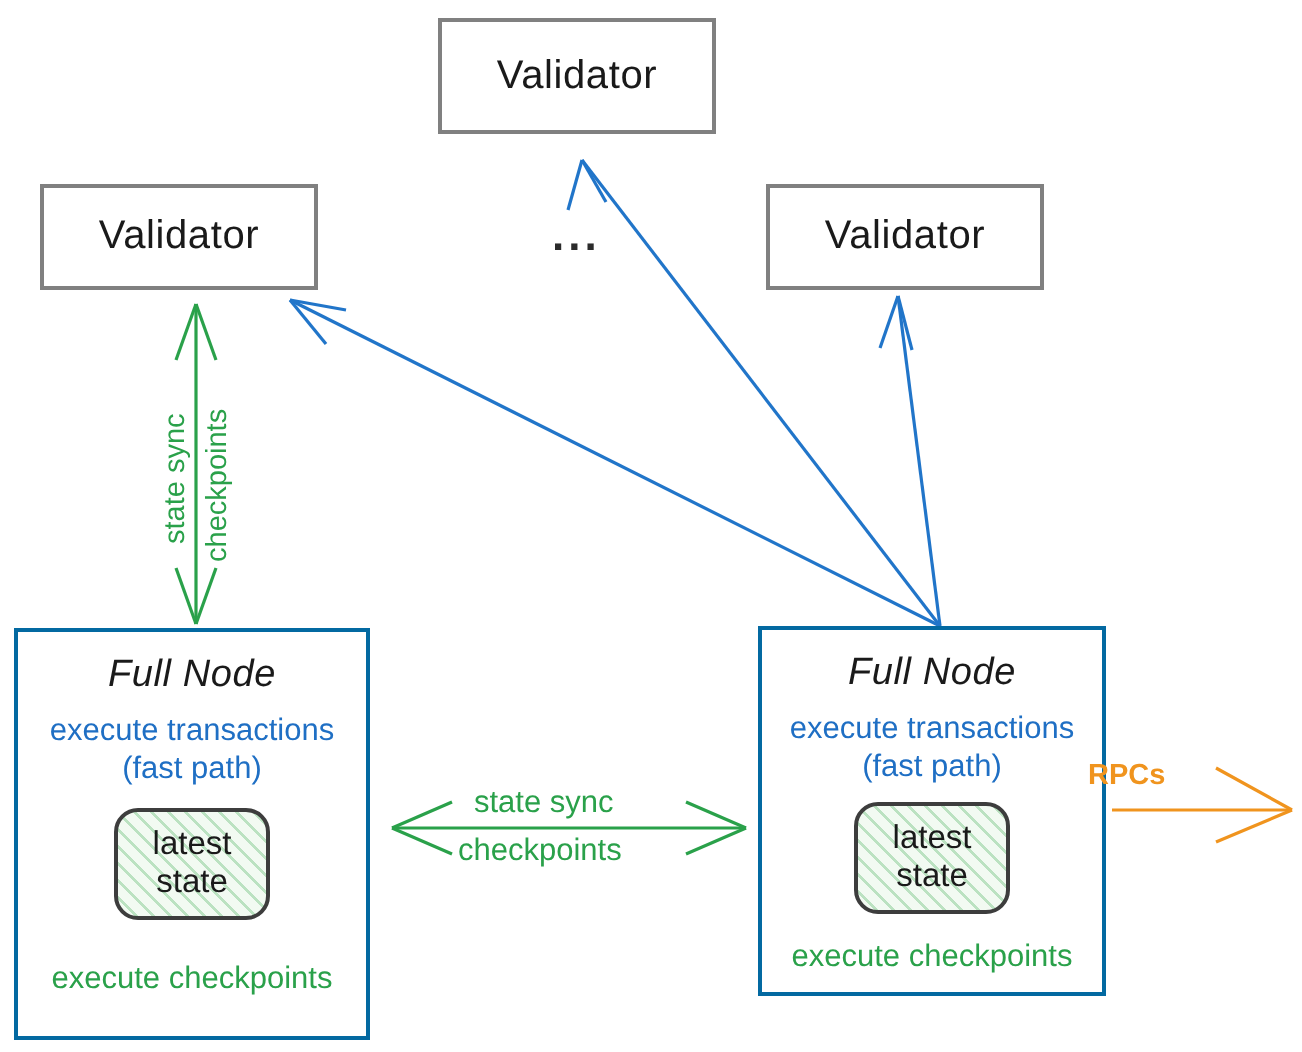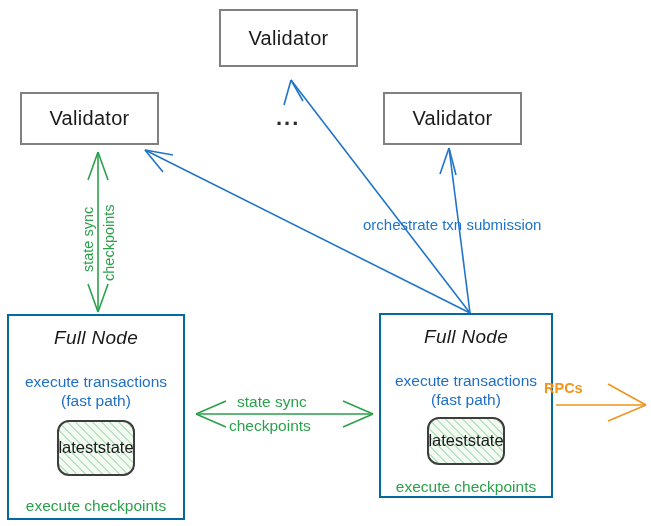--- a/index.html
+++ b/index.html
@@ -55,42 +55,42 @@
     color: #1a1a1a;
     font-style: italic;
     margin-top: 11px;
     letter-spacing: 0.3px;
   }
   .fn-blue {
     font-size: 15.5px;
     color: #1f6fc4;
     text-align: center;
     line-height: 1.25;
-    margin-top: 23px;
+    margin-top: 7px;
   }
   .fn-green {
     font-size: 15.5px;
     color: #2aa14a;
     text-align: center;
   }
 
   .statebox {
     box-sizing: border-box;
     border: 2px solid #3d3d3d;
     border-radius: 12px;
     background-color: #f2faf2;
     background-image: repeating-linear-gradient(
       45deg,
       rgba(60, 170, 80, 0.30) 0px,
       rgba(60, 170, 80, 0.30) 1.2px,
       rgba(255, 255, 255, 0) 1.2px,
       rgba(255, 255, 255, 0) 6px
     );
     display: flex;
-    flex-direction: row;
+    flex-direction: column;
     align-items: center;
     justify-content: center;
   }
   .statebox span {
     font-size: 16.5px;
     color: #1a1a1a;
     line-height: 1.15;
   }
 
   
@@ -193,21 +193,20 @@
       <div>execute transactions</div>
       <div>(fast path)</div>
     </div>
     <div class="statebox" style="width:78px; height:56px; margin-top:7px;">
       <span>latest</span>
       <span>state</span>
     </div>
     <div class="fn-green" style="margin-top:13px;">execute checkpoints</div>
   </div>
 
-  <div class="lbl lbl-blue" style="left:363px; top:216px;">orchestrate txn submission</div>
 
   <div class="vert-lbl" style="left:80px; top:272px;">state sync</div>
   <div class="vert-lbl" style="left:101px; top:281px;">checkpoints</div>
 
   <div class="lbl lbl-green" style="left:237px; top:393px;">state sync</div>
   <div class="lbl lbl-green" style="left:229px; top:417px;">checkpoints</div>
 
   <div class="lbl lbl-orange" style="left:544px; top:380px;">RPCs</div>
 
 </div>

